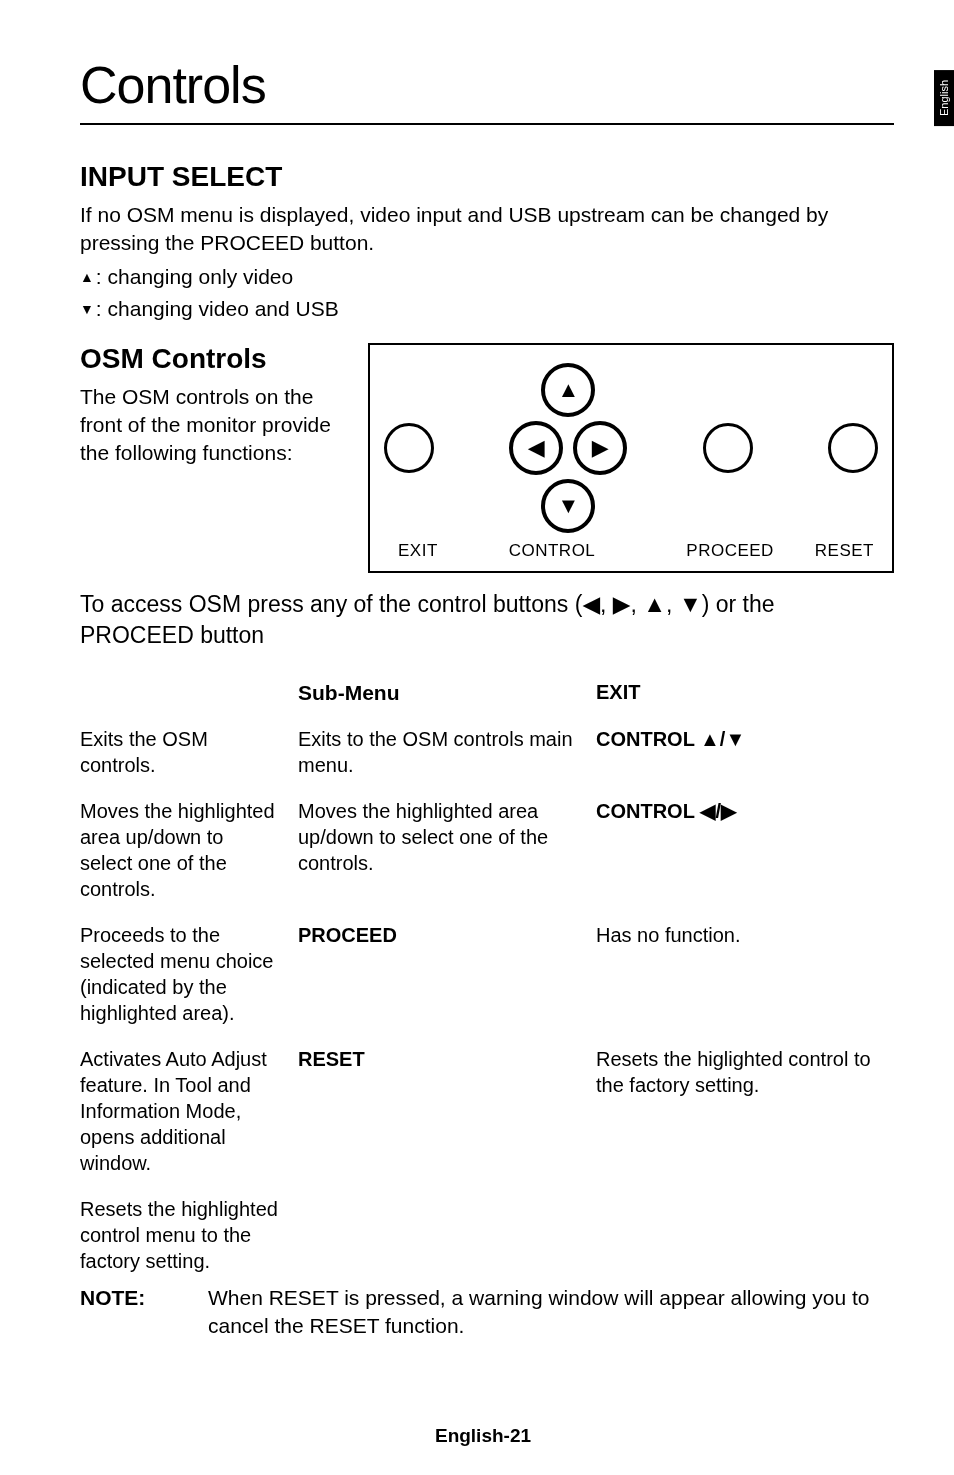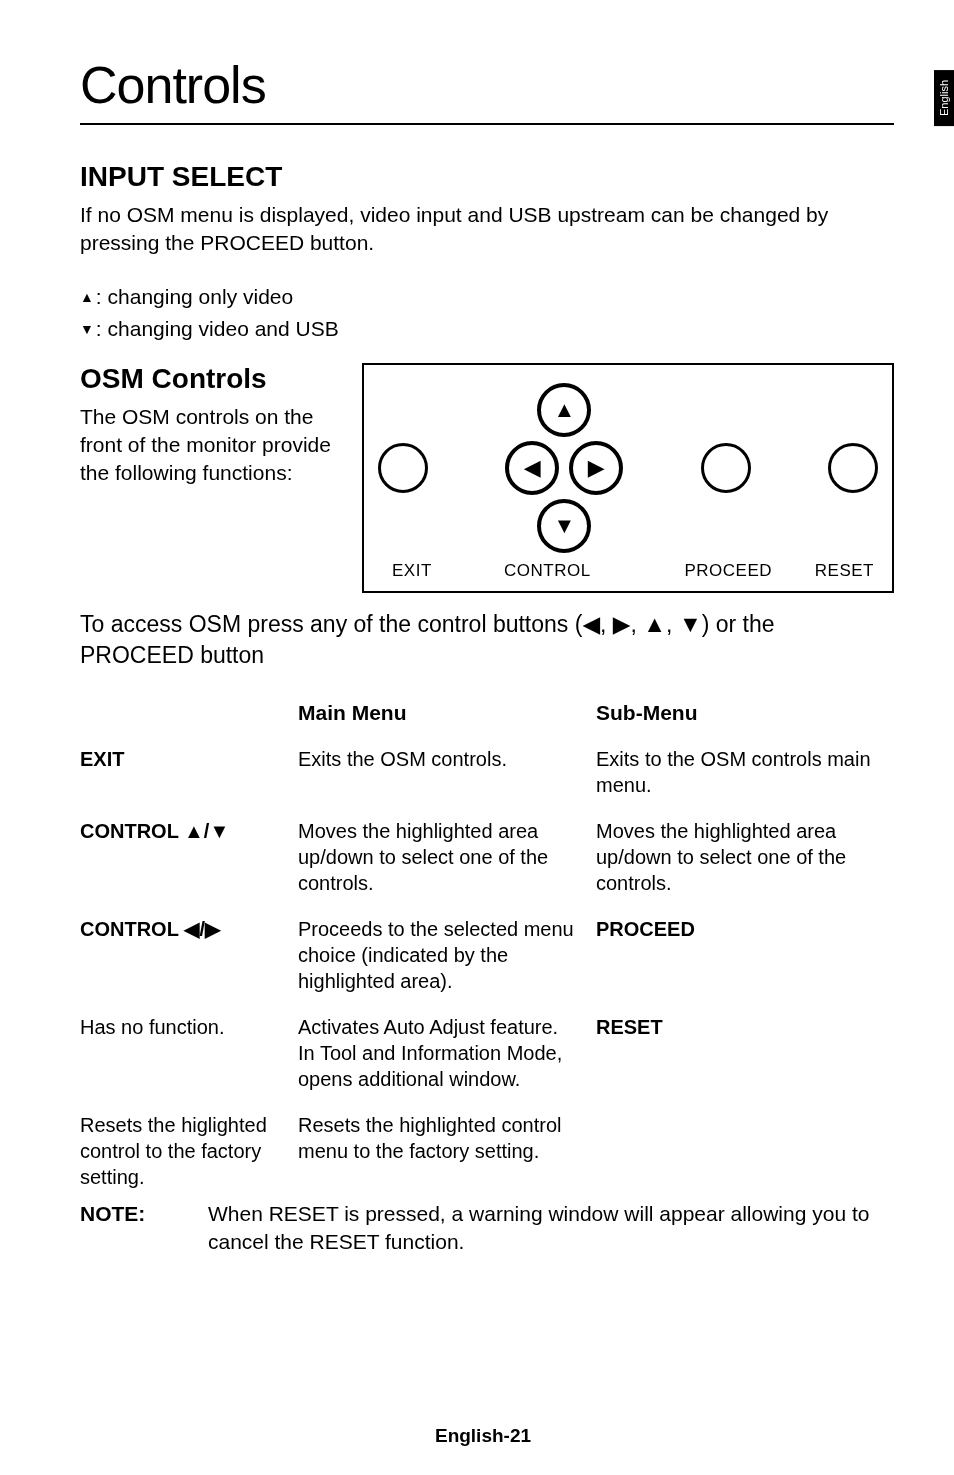--- a/index.html
+++ b/index.html
@@ -39,36 +39,36 @@
       margin-bottom: 36px;
     }
     h2.section-heading {
       font-size: 28px;
       font-weight: bold;
       margin-bottom: 8px;
     }
     p.body-text {
       font-size: 21px;
       line-height: 1.35;
-      margin-bottom: 27px;
+      margin-bottom: 7px;
     }
     .tri-line {
       font-size: 21px;
       margin-bottom: 8px;
       display: flex;
       align-items: center;
       gap: 2px;
     }
     .tri {
       font-size: 14px;
       line-height: 1;
     }
     .osm-row {
       display: flex;
-      gap: 12px;
+      gap: 18px;
       align-items: flex-start;
       margin-top: 4px;
       margin-bottom: 16px;
     }
     .osm-left {
       flex: 0 0 270px;
     }
     .diagram-box {
       flex: 1;
       border: 2px solid #000;
@@ -223,21 +223,20 @@
     </div>
   </div>
 </div>
 
 <p class="access-text">
   <span>To access OSM press any of the control buttons (</span><span class="inline-icons">◀, ▶, ▲, ▼</span><span>) or the PROCEED button</span>
 </p>
 
 <div class="table">
   <div></div>
-  <div class="th">Main Menu</div>
   <div class="th">Sub-Menu</div>
 
   <div class="row-label">EXIT</div>
   <div>Exits the OSM controls.</div>
   <div>Exits to the OSM controls main menu.</div>
 
   <div class="row-label">CONTROL ▲/▼</div>
   <div>Moves the highlighted area up/down to select one of the controls.</div>
   <div>Moves the highlighted area up/down to select one of the controls.</div>
 

